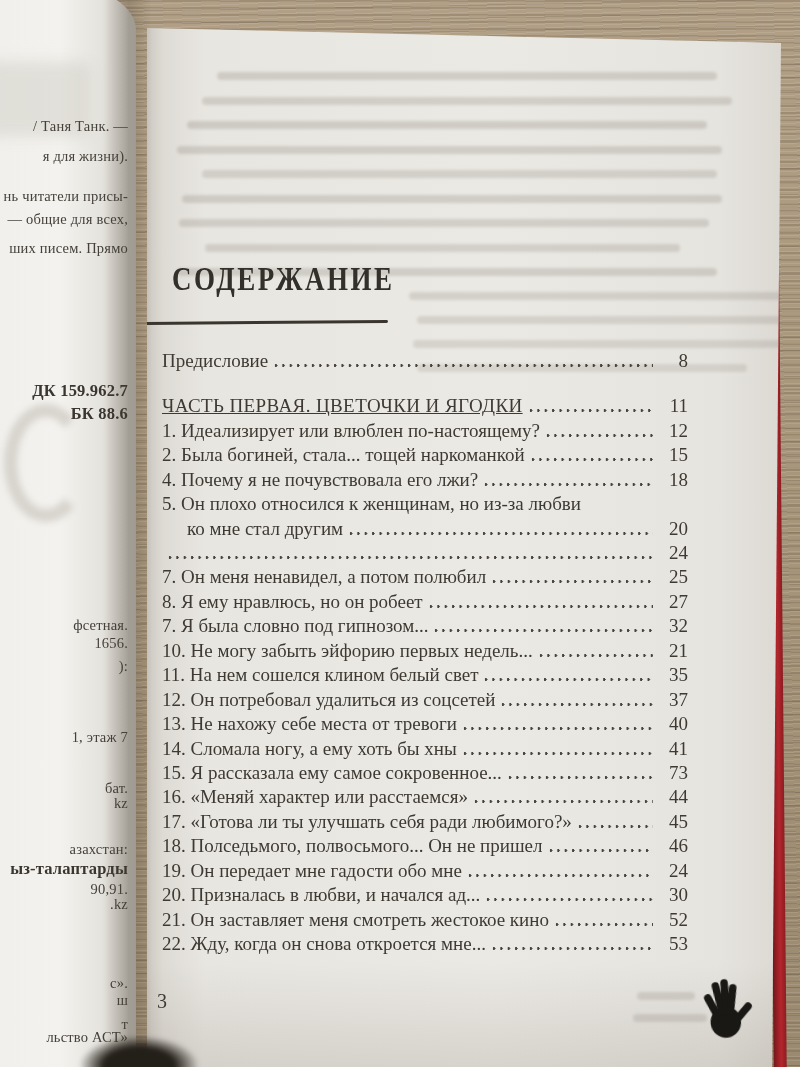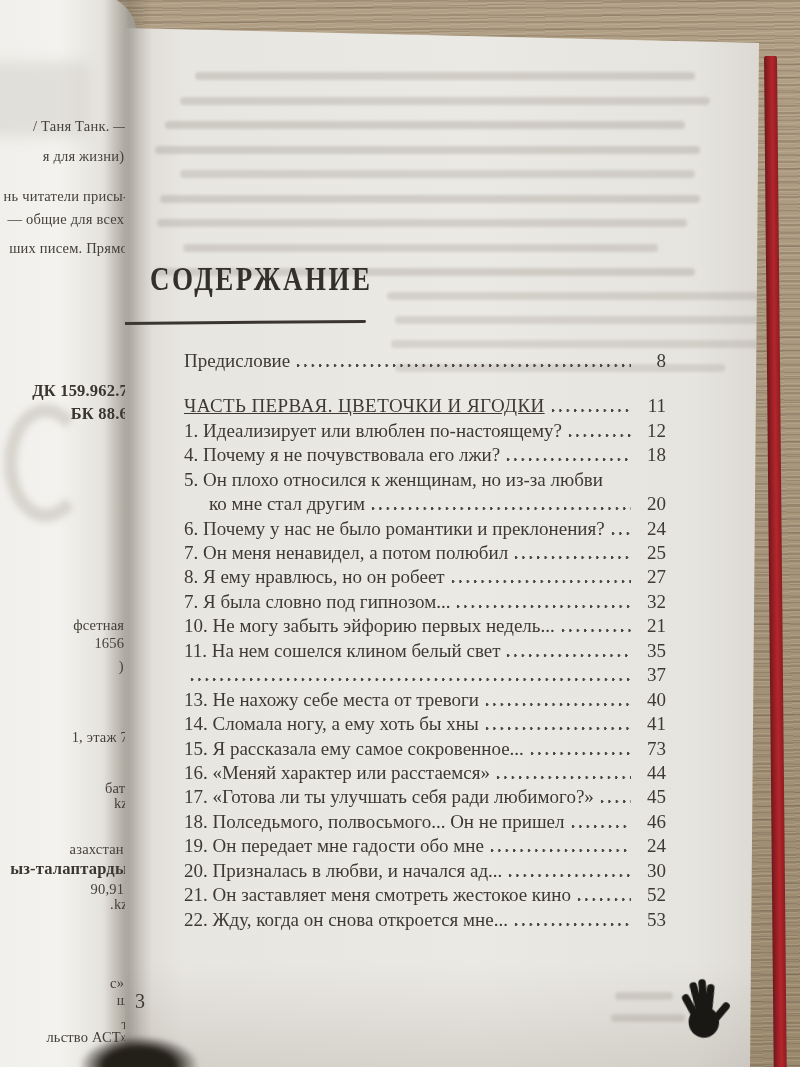--- a/index.html
+++ b/index.html
@@ -36,21 +36,21 @@
     position:absolute;left:26px;top:420px;width:58px;height:92px;
     border:13px solid rgba(198,194,185,.6);border-right-color:transparent;
     border-radius:50%;filter:blur(3px);
   }
   .ghost-top{
     position:absolute;left:8px;top:78px;width:104px;height:74px;
     background:rgba(205,201,192,.45);filter:blur(7px);border-radius:8px;
   }
   
   .right-page{
-    left:125px;top:26px;width:634px;height:1041px;z-index:2;
+    left:147px;top:26px;width:634px;height:1041px;z-index:2;
     background:
       linear-gradient(180deg, rgba(0,0,0,0) 90%, rgba(110,100,85,.16) 100%),
       linear-gradient(90deg,#ccc8c1 0px,#dedbd5 16px,#e8e6e1 58px,#ebe9e4 55%,#e6e4df 90%,#dcd9d3 100%);
     clip-path:polygon(0 2px, 634px 17px, 625px 1041px, 0 1041px);
     box-shadow:3px 0 7px -2px rgba(60,40,30,.45);
   }
   .bleed-line{
     position:absolute;height:8px;border-radius:4px;
     background:rgba(139,132,120,.55);filter:blur(1.8px);
   }
@@ -61,21 +61,21 @@
     transform:scaleY(1.26);transform-origin:left top;
   }
   .heading-rule{
     position:absolute;left:-16px;top:295px;width:257px;height:3.4px;
     background:#3a362f;border-radius:3px;transform:rotate(-0.5deg);
   }
   .toc{
     position:absolute;left:15px;top:322px;width:526px;color:#3e3a33;
     font-size:19px;
   }
-  .toc-row{display:flex;align-items:flex-end;height:24.45px;margin-left:44px;}
+  .toc-row{display:flex;align-items:flex-end;height:24.45px;}
   .toc-row .label{white-space:nowrap;line-height:22px;}
   .toc-row.part .label{letter-spacing:.4px;text-decoration:underline;}
   .toc-row.indent .label{padding-left:25px;}
   .leader{
     flex:1 1 16px;height:5px;margin:0 3px 4px 6px;
     background-image:radial-gradient(circle at 2px 2.5px, rgba(62,58,51,.95) 1.15px, transparent 1.55px);
     background-size:7.4px 5px;background-repeat:repeat-x;
   }
   .toc-row .pageno{width:32px;text-align:right;line-height:22px;flex:0 0 auto;}
   .folio{
@@ -158,34 +158,38 @@
         <span class="label">ЧАСТЬ ПЕРВАЯ. ЦВЕТОЧКИ И ЯГОДКИ</span>
         <span class="leader"></span>
         <span class="pageno">11</span>
       </div>
       <div class="toc-row">
         <span class="label">1. Идеализирует или влюблен по-настоящему?</span>
         <span class="leader"></span>
         <span class="pageno">12</span>
       </div>
       <div class="toc-row">
+        <span class="label">2. Была богиней, стала... тощей наркоманкой</span>
+        <span class="leader"></span>
+        <span class="pageno">15</span>
+      </div>
+      <div class="toc-row">
         <span class="label">4. Почему я не почувствовала его лжи?</span>
         <span class="leader"></span>
         <span class="pageno">18</span>
       </div>
       <div class="toc-row">
         <span class="label">5. Он плохо относился к женщинам, но из-за любви</span>
       </div>
       <div class="toc-row indent">
         <span class="label">ко мне стал другим</span>
         <span class="leader"></span>
         <span class="pageno">20</span>
       </div>
       <div class="toc-row">
-        <span class="label">6. Почему у нас не было романтики и преклонения?</span>
         <span class="leader"></span>
         <span class="pageno">24</span>
       </div>
       <div class="toc-row">
         <span class="label">7. Он меня ненавидел, а потом полюбил</span>
         <span class="leader"></span>
         <span class="pageno">25</span>
       </div>
       <div class="toc-row">
         <span class="label">8. Я ему нравлюсь, но он робеет</span>
@@ -201,20 +205,21 @@
         <span class="label">10. Не могу забыть эйфорию первых недель...</span>
         <span class="leader"></span>
         <span class="pageno">21</span>
       </div>
       <div class="toc-row">
         <span class="label">11. На нем сошелся клином белый свет</span>
         <span class="leader"></span>
         <span class="pageno">35</span>
       </div>
       <div class="toc-row">
+        <span class="label">12. Он потребовал удалиться из соцсетей</span>
         <span class="leader"></span>
         <span class="pageno">37</span>
       </div>
       <div class="toc-row">
         <span class="label">13. Не нахожу себе места от тревоги</span>
         <span class="leader"></span>
         <span class="pageno">40</span>
       </div>
       <div class="toc-row">
         <span class="label">14. Сломала ногу, а ему хоть бы хны</span>

